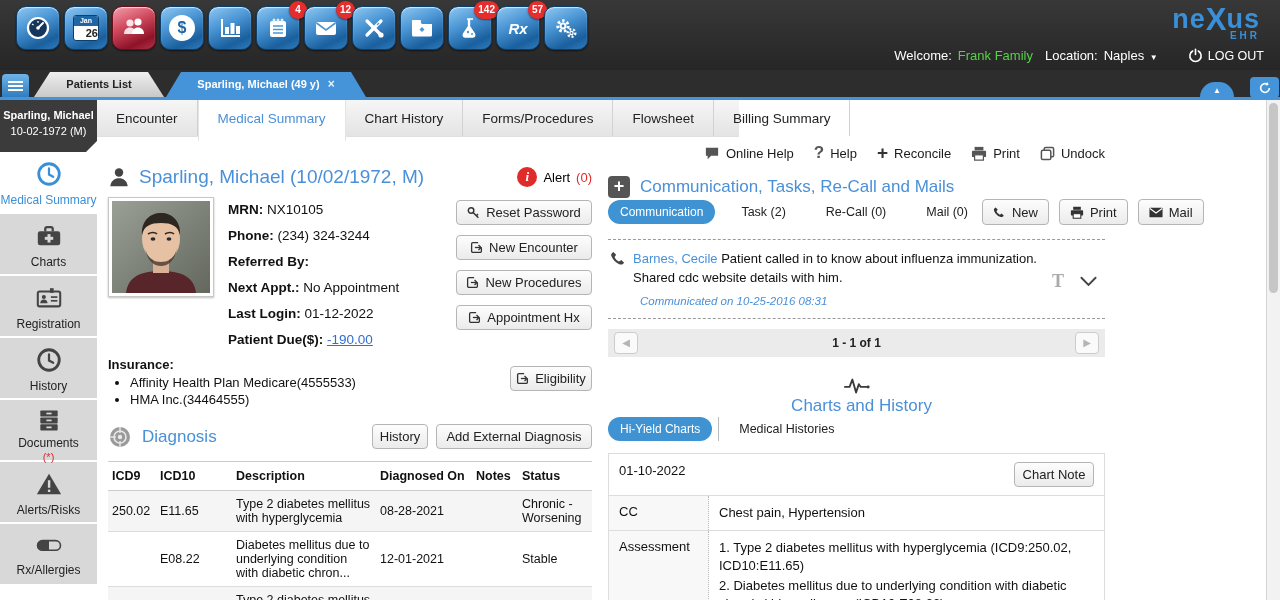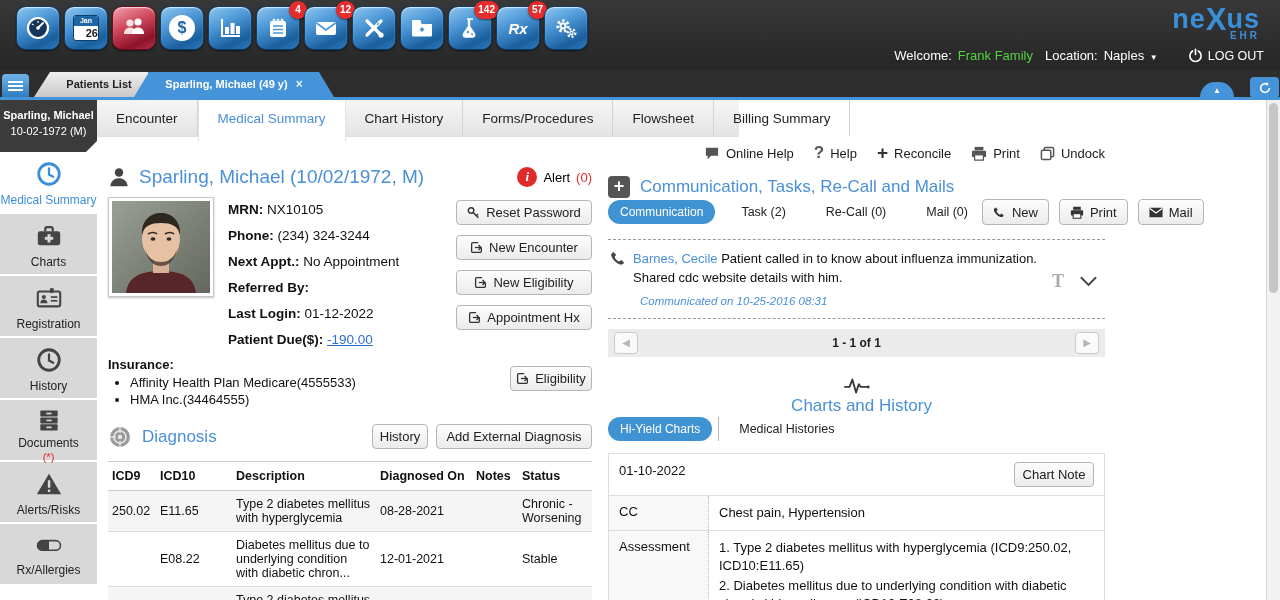--- a/index.html
+++ b/index.html
@@ -36,21 +36,21 @@
 
   
   .tabstrip { position:relative; width:1280px; height:30px; background:#2d2d2d; border-bottom:3px solid #4593d8; }
   .hamburger { position:absolute; left:2px; bottom:0; width:27px; height:23px; border-radius:4px 4px 0 0;
                background:linear-gradient(#6fb4e8,#2f7cbf); display:flex; flex-direction:column; gap:2px;
                align-items:center; justify-content:center; cursor:pointer; }
   .hamburger i { display:block; width:15px; height:2px; background:#fff; }
   .ptab { position:absolute; bottom:0; height:25px; line-height:25px; font-size:11px; font-weight:bold; text-align:center; cursor:pointer; }
   .ptab.gray { left:34px; width:130px; color:#222;
                background:linear-gradient(#efefef,#c9c9c9); clip-path:polygon(16px 0, calc(100% - 16px) 0, 100% 100%, 0 100%); }
-  .ptab.blue { left:134px; width:200px; color:#fff; background:#4593d8;
+  .ptab.blue { left:166px; width:200px; color:#fff; background:#4593d8;
                clip-path:polygon(15px 0, calc(100% - 15px) 0, 100% 100%, 0 100%);text-align:center; }
   .ptab .close-x { margin-left:8px; font-size:12px; color:#e8f2fb; cursor:pointer; }
   .collapse-btn { position:absolute; right:46px; bottom:0; width:34px; height:15px; background:#4593d8;
                   border-radius:17px 17px 0 0; display:flex; align-items:flex-end; justify-content:center; cursor:pointer; }
   .collapse-btn span { color:#fff; font-size:8px; line-height:12px; }
   .refresh-btn { position:absolute; right:1px; bottom:-1px; width:29px; height:21px; background:#4593d8; border-radius:4px;
                  display:flex; align-items:center; justify-content:center; cursor:pointer; }
 
   
   .content { display:flex; width:1280px; height:500px; }
@@ -413,22 +413,22 @@
                 <path d="M30 34c-1-14 8-22 19-22s20 8 19 22c-2-9-8-12-19-12s-17 3-19 12z" fill="#2e2620"></path>
                 <path d="M33 47c2 12 8 18 16 18s14-6 16-18c-2 8-6 14-16 14s-14-6-16-14z" fill="#4a3a30" opacity=".8"></path>
                 <ellipse cx="41" cy="38" rx="2.4" ry="1.7" fill="#2a2a33"></ellipse>
                 <ellipse cx="57" cy="38" rx="2.4" ry="1.7" fill="#2a2a33"></ellipse>
                 <path d="M36 33c3-2 7-2 9 0M53 33c3-2 7-2 9 0" fill="none" stroke="#2e2620" stroke-width="1.6"></path>
               </svg>
             </div>
             <div class="pinfo">
               <div><b>MRN:</b> <span>NX10105</span></div>
               <div><b>Phone:</b> <span>(234) 324-3244</span></div>
+              <div><b>Referred By:</b></div>
               <div><b>Next Appt.:</b> <span>No Appointment</span></div>
-              <div><b>Referred By:</b></div>
               <div><b>Last Login:</b> <span>01-12-2022</span></div>
               <div><b>Patient Due($):</b> <span class="due-link">-190.00</span></div>
             </div>
             <div class="pbuttons">
               <div class="btn">
                 <svg width="13" height="13" viewBox="0 0 16 16">
                     <circle cx="5" cy="5.5" r="3.4" fill="none" stroke="#333" stroke-width="1.8"></circle>
                     <line x1="7.5" y1="8" x2="14" y2="14.5" stroke="#333" stroke-width="1.8"></line>
                     <line x1="11.5" y1="12" x2="13.5" y2="10" stroke="#333" stroke-width="1.8"></line>
                   </svg>
@@ -441,21 +441,21 @@
                     <path d="M10.5 5l3 3-3 3" fill="none" stroke="#333" stroke-width="1.6"></path>
                   </svg>
                 <span>New Encounter</span>
               </div>
               <div class="btn">
                 <svg width="13" height="13" viewBox="0 0 16 16">
                     <path d="M10 2H3.5A1.5 1.5 0 0 0 2 3.5v9A1.5 1.5 0 0 0 3.5 14h9A1.5 1.5 0 0 0 14 12.5V8" fill="none" stroke="#333" stroke-width="1.6"></path>
                     <line x1="6" y1="8" x2="13" y2="8" stroke="#333" stroke-width="1.6"></line>
                     <path d="M10.5 5l3 3-3 3" fill="none" stroke="#333" stroke-width="1.6"></path>
                   </svg>
-                <span>New Eligibility</span>
+                <span>New Procedures</span>
               </div>
               <div class="btn">
                 <svg width="13" height="13" viewBox="0 0 16 16">
                     <path d="M10 2H3.5A1.5 1.5 0 0 0 2 3.5v9A1.5 1.5 0 0 0 3.5 14h9A1.5 1.5 0 0 0 14 12.5V8" fill="none" stroke="#333" stroke-width="1.6"></path>
                     <line x1="6" y1="8" x2="13" y2="8" stroke="#333" stroke-width="1.6"></line>
                     <path d="M10.5 5l3 3-3 3" fill="none" stroke="#333" stroke-width="1.6"></path>
                   </svg>
                 <span>Appointment Hx</span>
               </div>
             </div>

